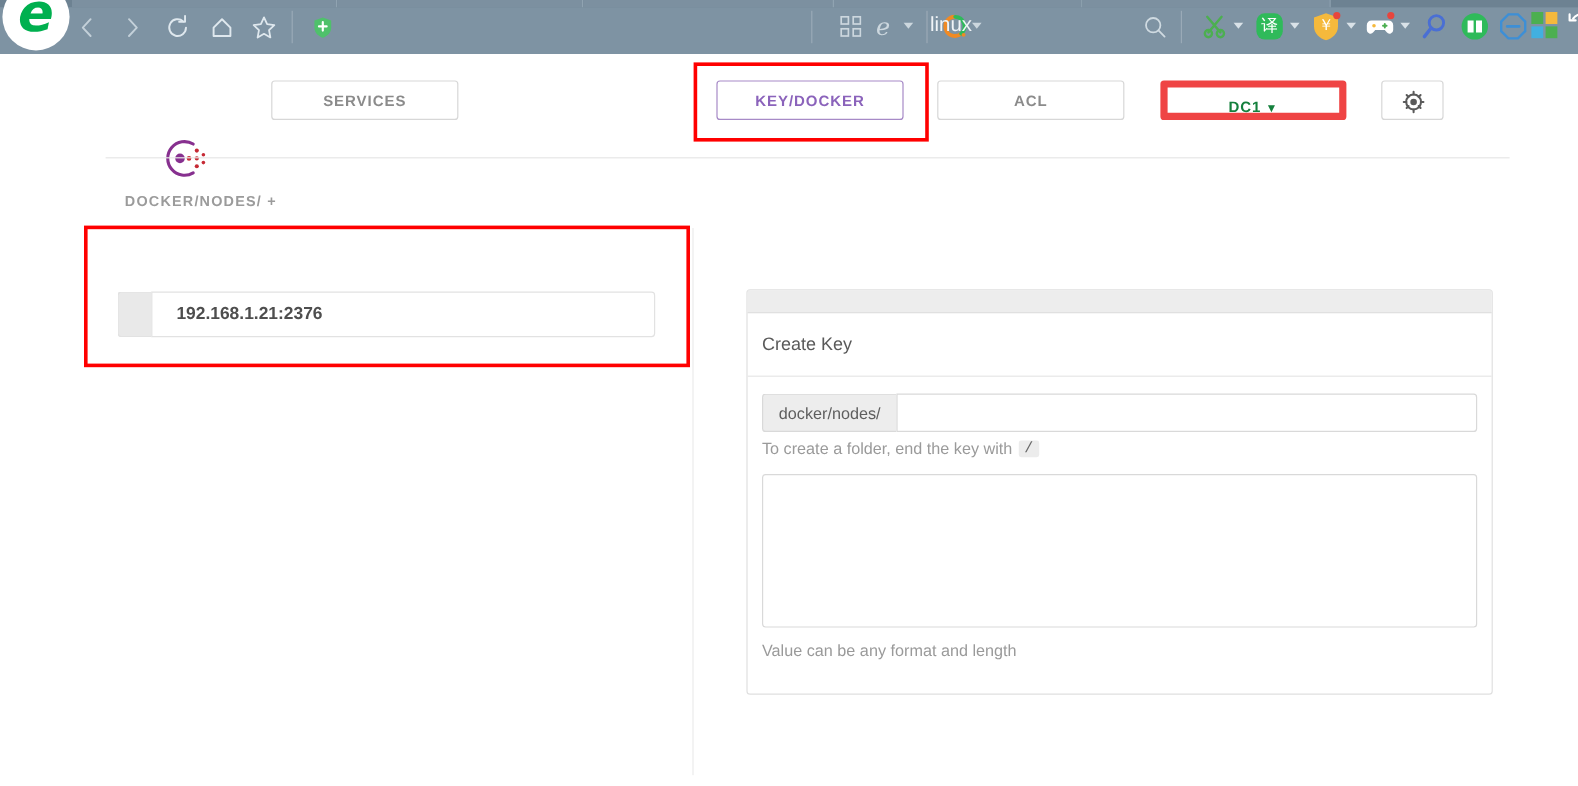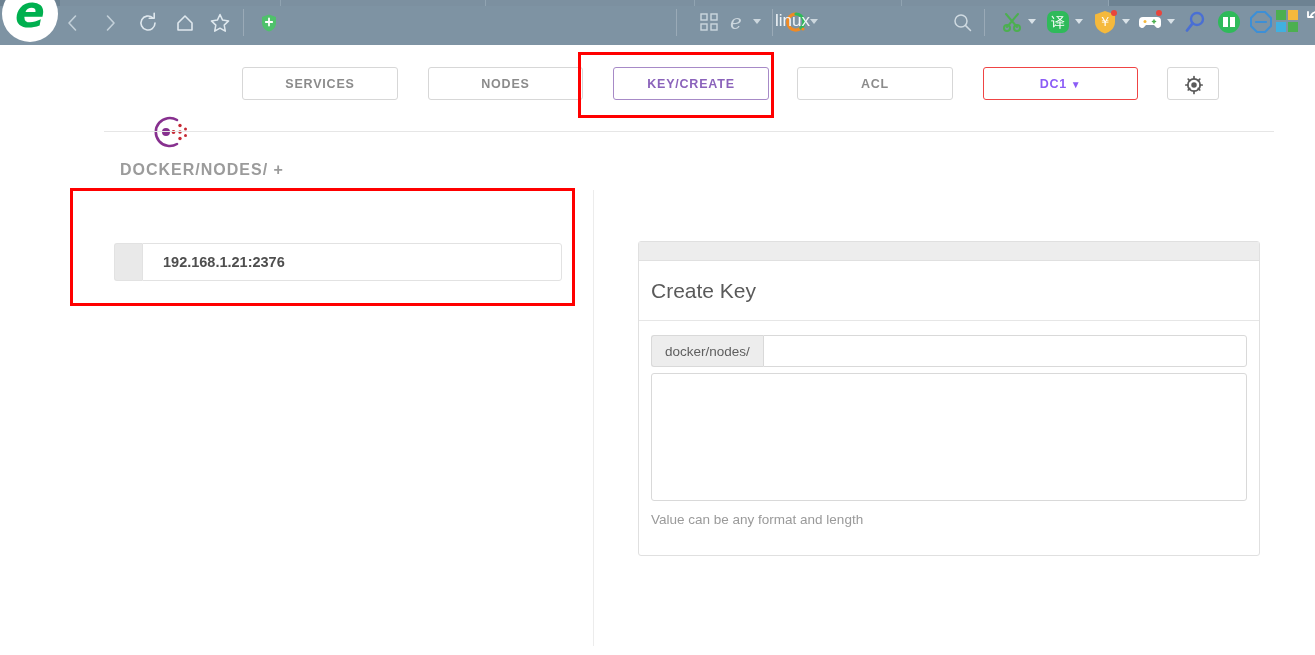--- a/index.html
+++ b/index.html
@@ -95,21 +95,21 @@
     border-top: 5px solid #d9e2e8;
   }
   .badge-dot {
     position: absolute; width: 6px; height: 6px;
     border-radius: 50%; background: #e8453c;
     top: 0; right: 0;
   }
 
   
   #app {
-    position: absolute; left: 16px; top: 45px;
+    position: absolute; left: 0; top: 45px;
     width: 1168px; height: 610px;
     background: #ffffff;
   }
 
   #nav-row {
     position: absolute; left: 0; top: 0;
     width: 1315px; height: 86px;
   }
   #consul-logo {
     position: absolute; left: 131px; top: 66px;
@@ -127,43 +127,43 @@
     letter-spacing: 0.8px;
     text-align: center;
     line-height: 33px;
     box-sizing: border-box;
   }
   .nav-tab.active {
     border: 1px solid #a78ac7;
     color: #8b63bb;
   }
   .nav-tab.dc {
-    border: 1px solid #ef4444;
-    color: #8b5cf6;
+    border: 6px solid #ef4444;
+    color: #15803d;
   }
   #nav-gear {
     position: absolute; top: 22px; left: 1151px;
     width: 52px; height: 33px;
     border: 1px solid #d7d7d7;
     border-radius: 3px;
     background: #ffffff;
     box-sizing: border-box;
   }
   #nav-gear svg { position: absolute; left: 15px; top: 7px; }
 
   #nav-underline {
     position: absolute; left: 88px; top: 86px;
     width: 1170px; height: 1px;
     background: #e6e6e6;
   }
 
   
   #breadcrumb {
     position: absolute; left: 104px; top: 116px;
-    font-size: 16px; font-weight: bold;
+    font-size: 12px; font-weight: bold;
     color: #9b9b9b;
     letter-spacing: 1px;
   }
   #breadcrumb .plus { color: #9b9b9b; font-weight: bold; }
 
   
   #key-list {
     position: absolute; left: 98px; top: 198px;
     width: 448px;
   }
@@ -222,21 +222,21 @@
     border-radius: 3px;
     box-sizing: border-box;
   }
   #panel-strip {
     height: 18px;
     background: #ededed;
     border-bottom: 1px solid #e0e0e0;
   }
   #panel-title {
     padding: 18px 0 17px 12px;
-    font-size: 21px;
+    font-size: 15px;
     color: #5a5a5a;
     border-bottom: 1px solid #e6e6e6;
   }
   #panel-body { padding: 14px 12px 12px 12px; }
 
   .key-input-row {
     display: flex;
     height: 32px;
     margin-bottom: 6px;
   }
@@ -502,22 +502,21 @@
         <circle cx="26.5" cy="21" r="1.9" fill="#c62a35"></circle>
         <circle cx="33" cy="14.5" r="1.7" fill="#c62a35"></circle>
         <circle cx="33" cy="21" r="1.7" fill="#c62a35"></circle>
         <circle cx="33" cy="27.5" r="1.7" fill="#c62a35"></circle>
         <circle cx="38.5" cy="18" r="1.5" fill="#c62a35"></circle>
         <circle cx="38.5" cy="24.5" r="1.5" fill="#c62a35"></circle>
       </svg>
     </div>
 
     <div class="nav-tab" style="left:226px;width:156px;">SERVICES</div>
-    <div class="nav-tab" style="left:412px;width:155px;">NODES</div>
-    <div class="nav-tab active" style="left:597px;width:156px;">KEY/CREATE</div>
+    <div class="nav-tab active" style="left:597px;width:156px;">KEY/DOCKER</div>
     <div class="nav-tab" style="left:781px;width:156px;">ACL</div>
     <div class="nav-tab dc" style="left:967px;width:155px;">
       <span>DC1</span><span style="font-size:10px;">&nbsp;▼</span>
     </div>
 
     <div id="nav-gear">
       <svg width="22" height="20" viewBox="0 0 22 20">
         <g fill="none" stroke="#5a5a5a" stroke-width="1.7">
           <circle cx="11" cy="10" r="6.2"></circle>
           <circle cx="11" cy="10" r="1.9" fill="#5a5a5a"></circle>
@@ -546,20 +545,24 @@
   <div id="create-panel">
     <div id="panel-strip"></div>
     <div id="panel-title">Create Key</div>
     <div id="panel-body">
 
       <div class="key-input-row">
         <div class="key-prefix">docker/nodes/</div>
         <input class="key-input" type="text" placeholder="" style="">
       </div>
 
+      <div class="helper">
+        <span>To create a folder, end the key with</span>
+        <span class="code">/</span>
+      </div>
 
       <textarea id="value-textarea" placeholder="" style=""></textarea>
 
       <div id="value-helper">Value can be any format and length</div>
 
     </div>
   </div>
 
 </div>
 

